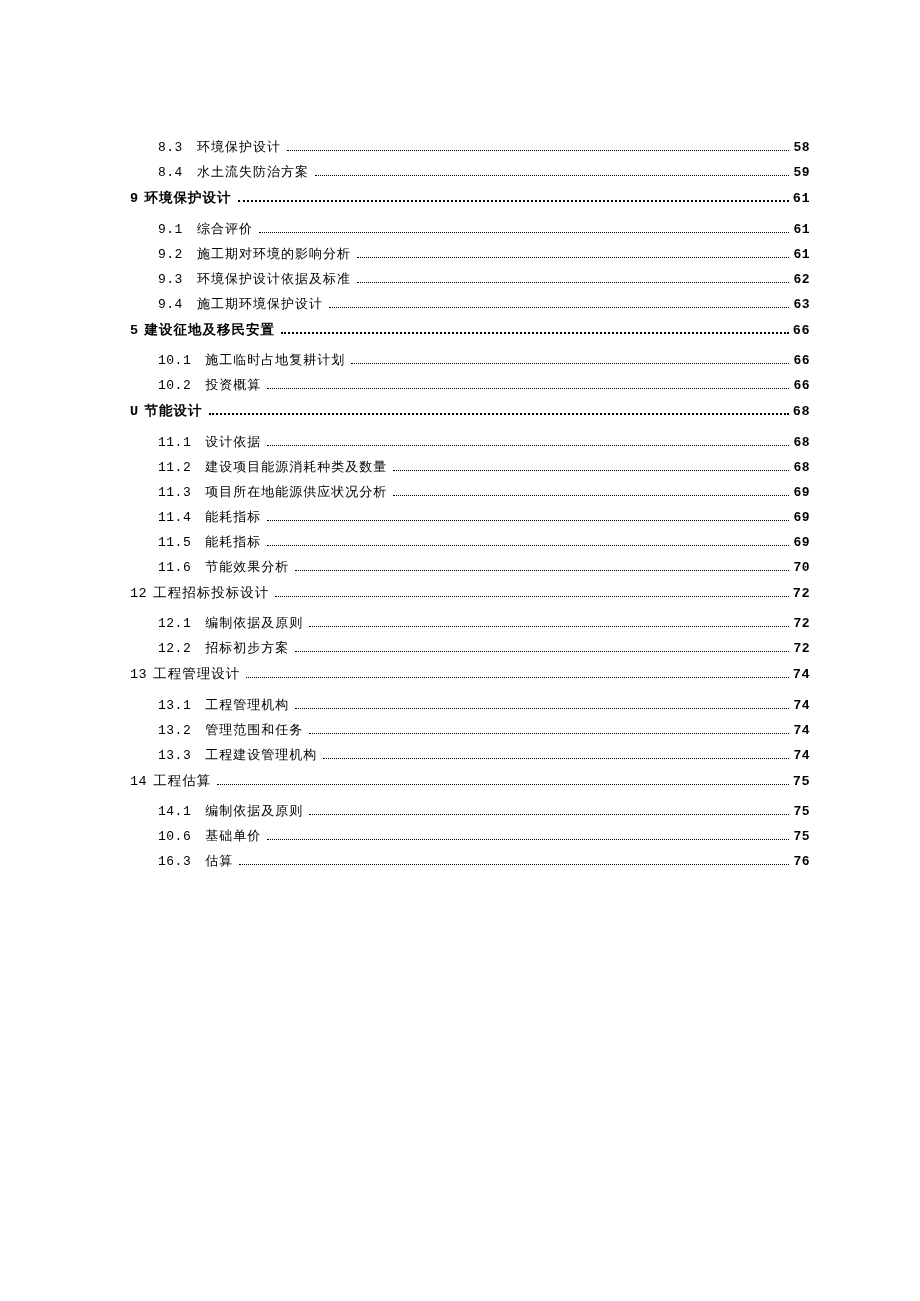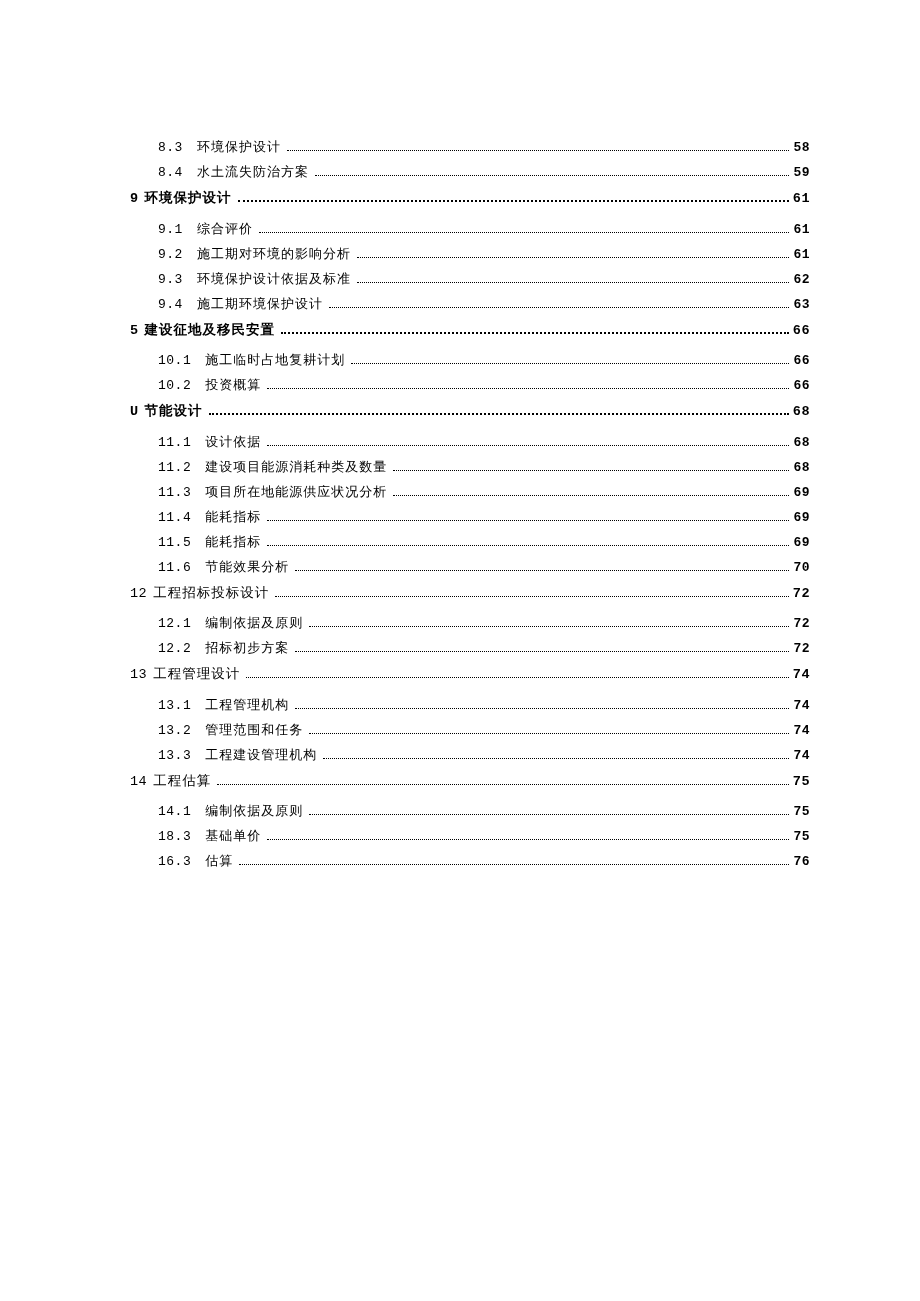--- a/index.html
+++ b/index.html
@@ -211,21 +211,21 @@
       <span class="dots"></span>
       <span class="page">75</span>
     </div>
     <div class="toc-line sub">
       <span class="num">14.1</span>
       <span class="title">编制依据及原则</span>
       <span class="dots"></span>
       <span class="page">75</span>
     </div>
     <div class="toc-line sub">
-      <span class="num">18.3</span>
+      <span class="num">10.6</span>
       <span class="title">基础单价</span>
       <span class="dots"></span>
       <span class="page">75</span>
     </div>
     <div class="toc-line sub">
       <span class="num">16.3</span>
       <span class="title">估算</span>
       <span class="dots"></span>
       <span class="page">76</span>
     </div>

